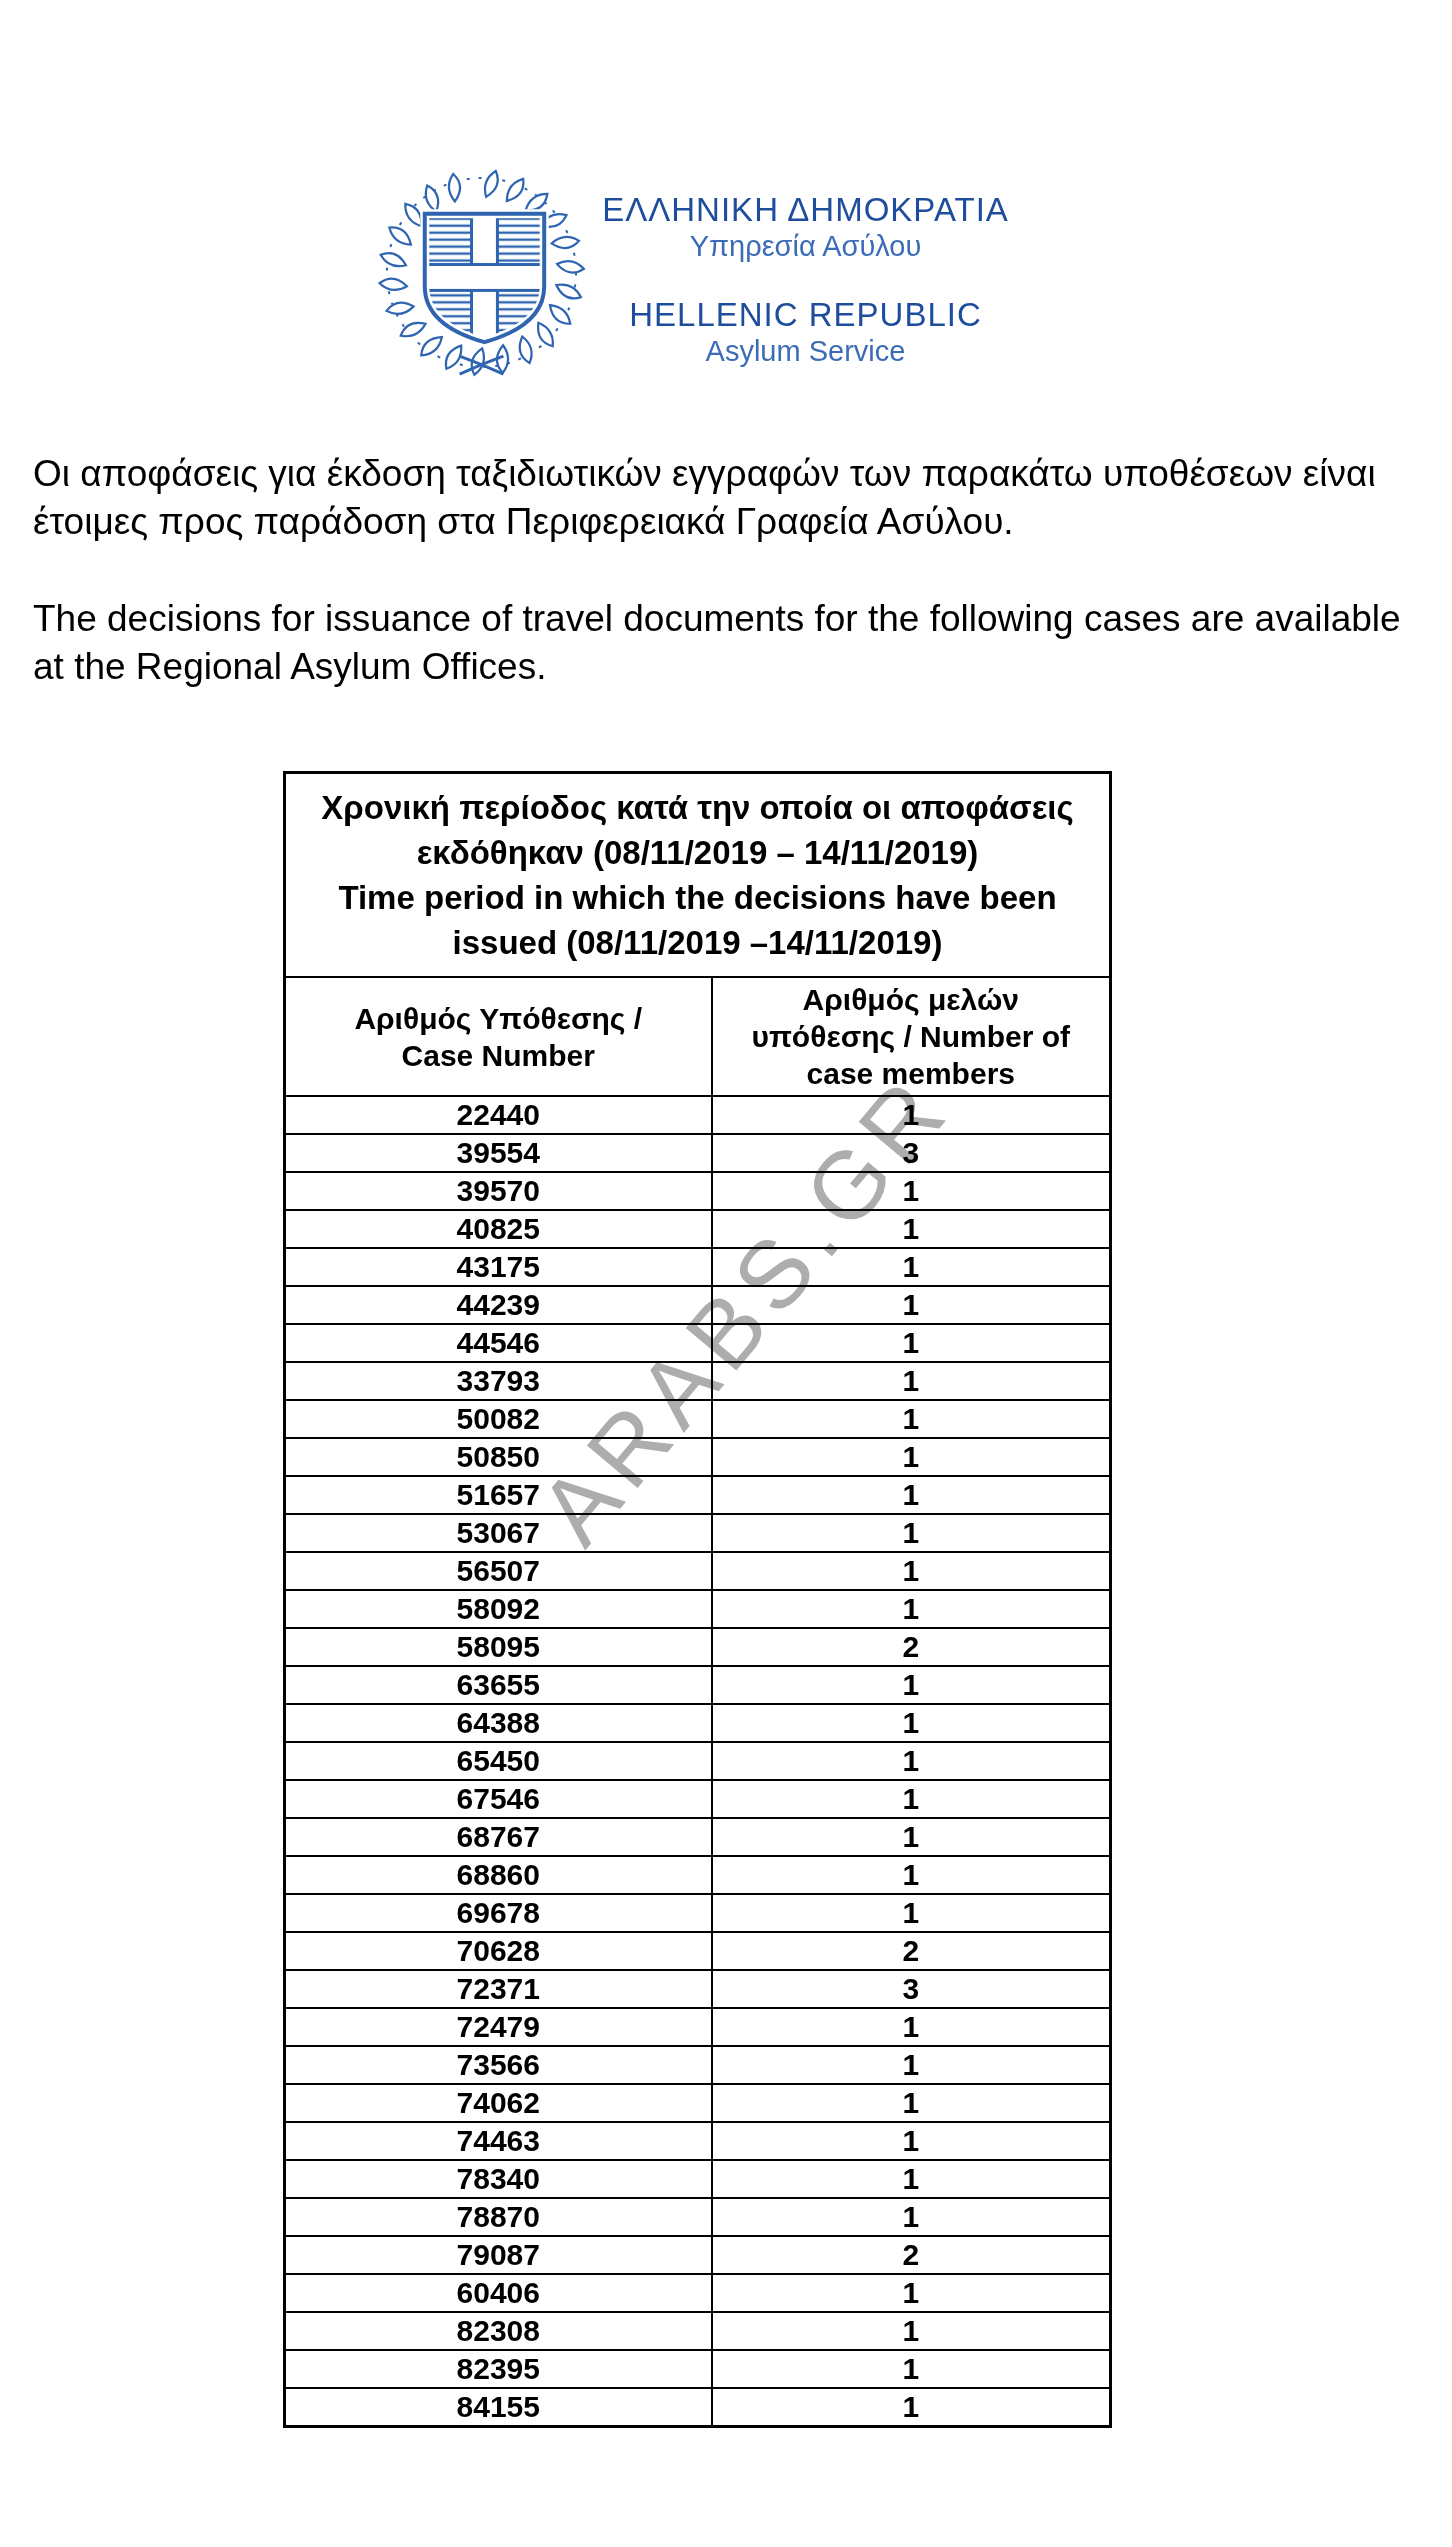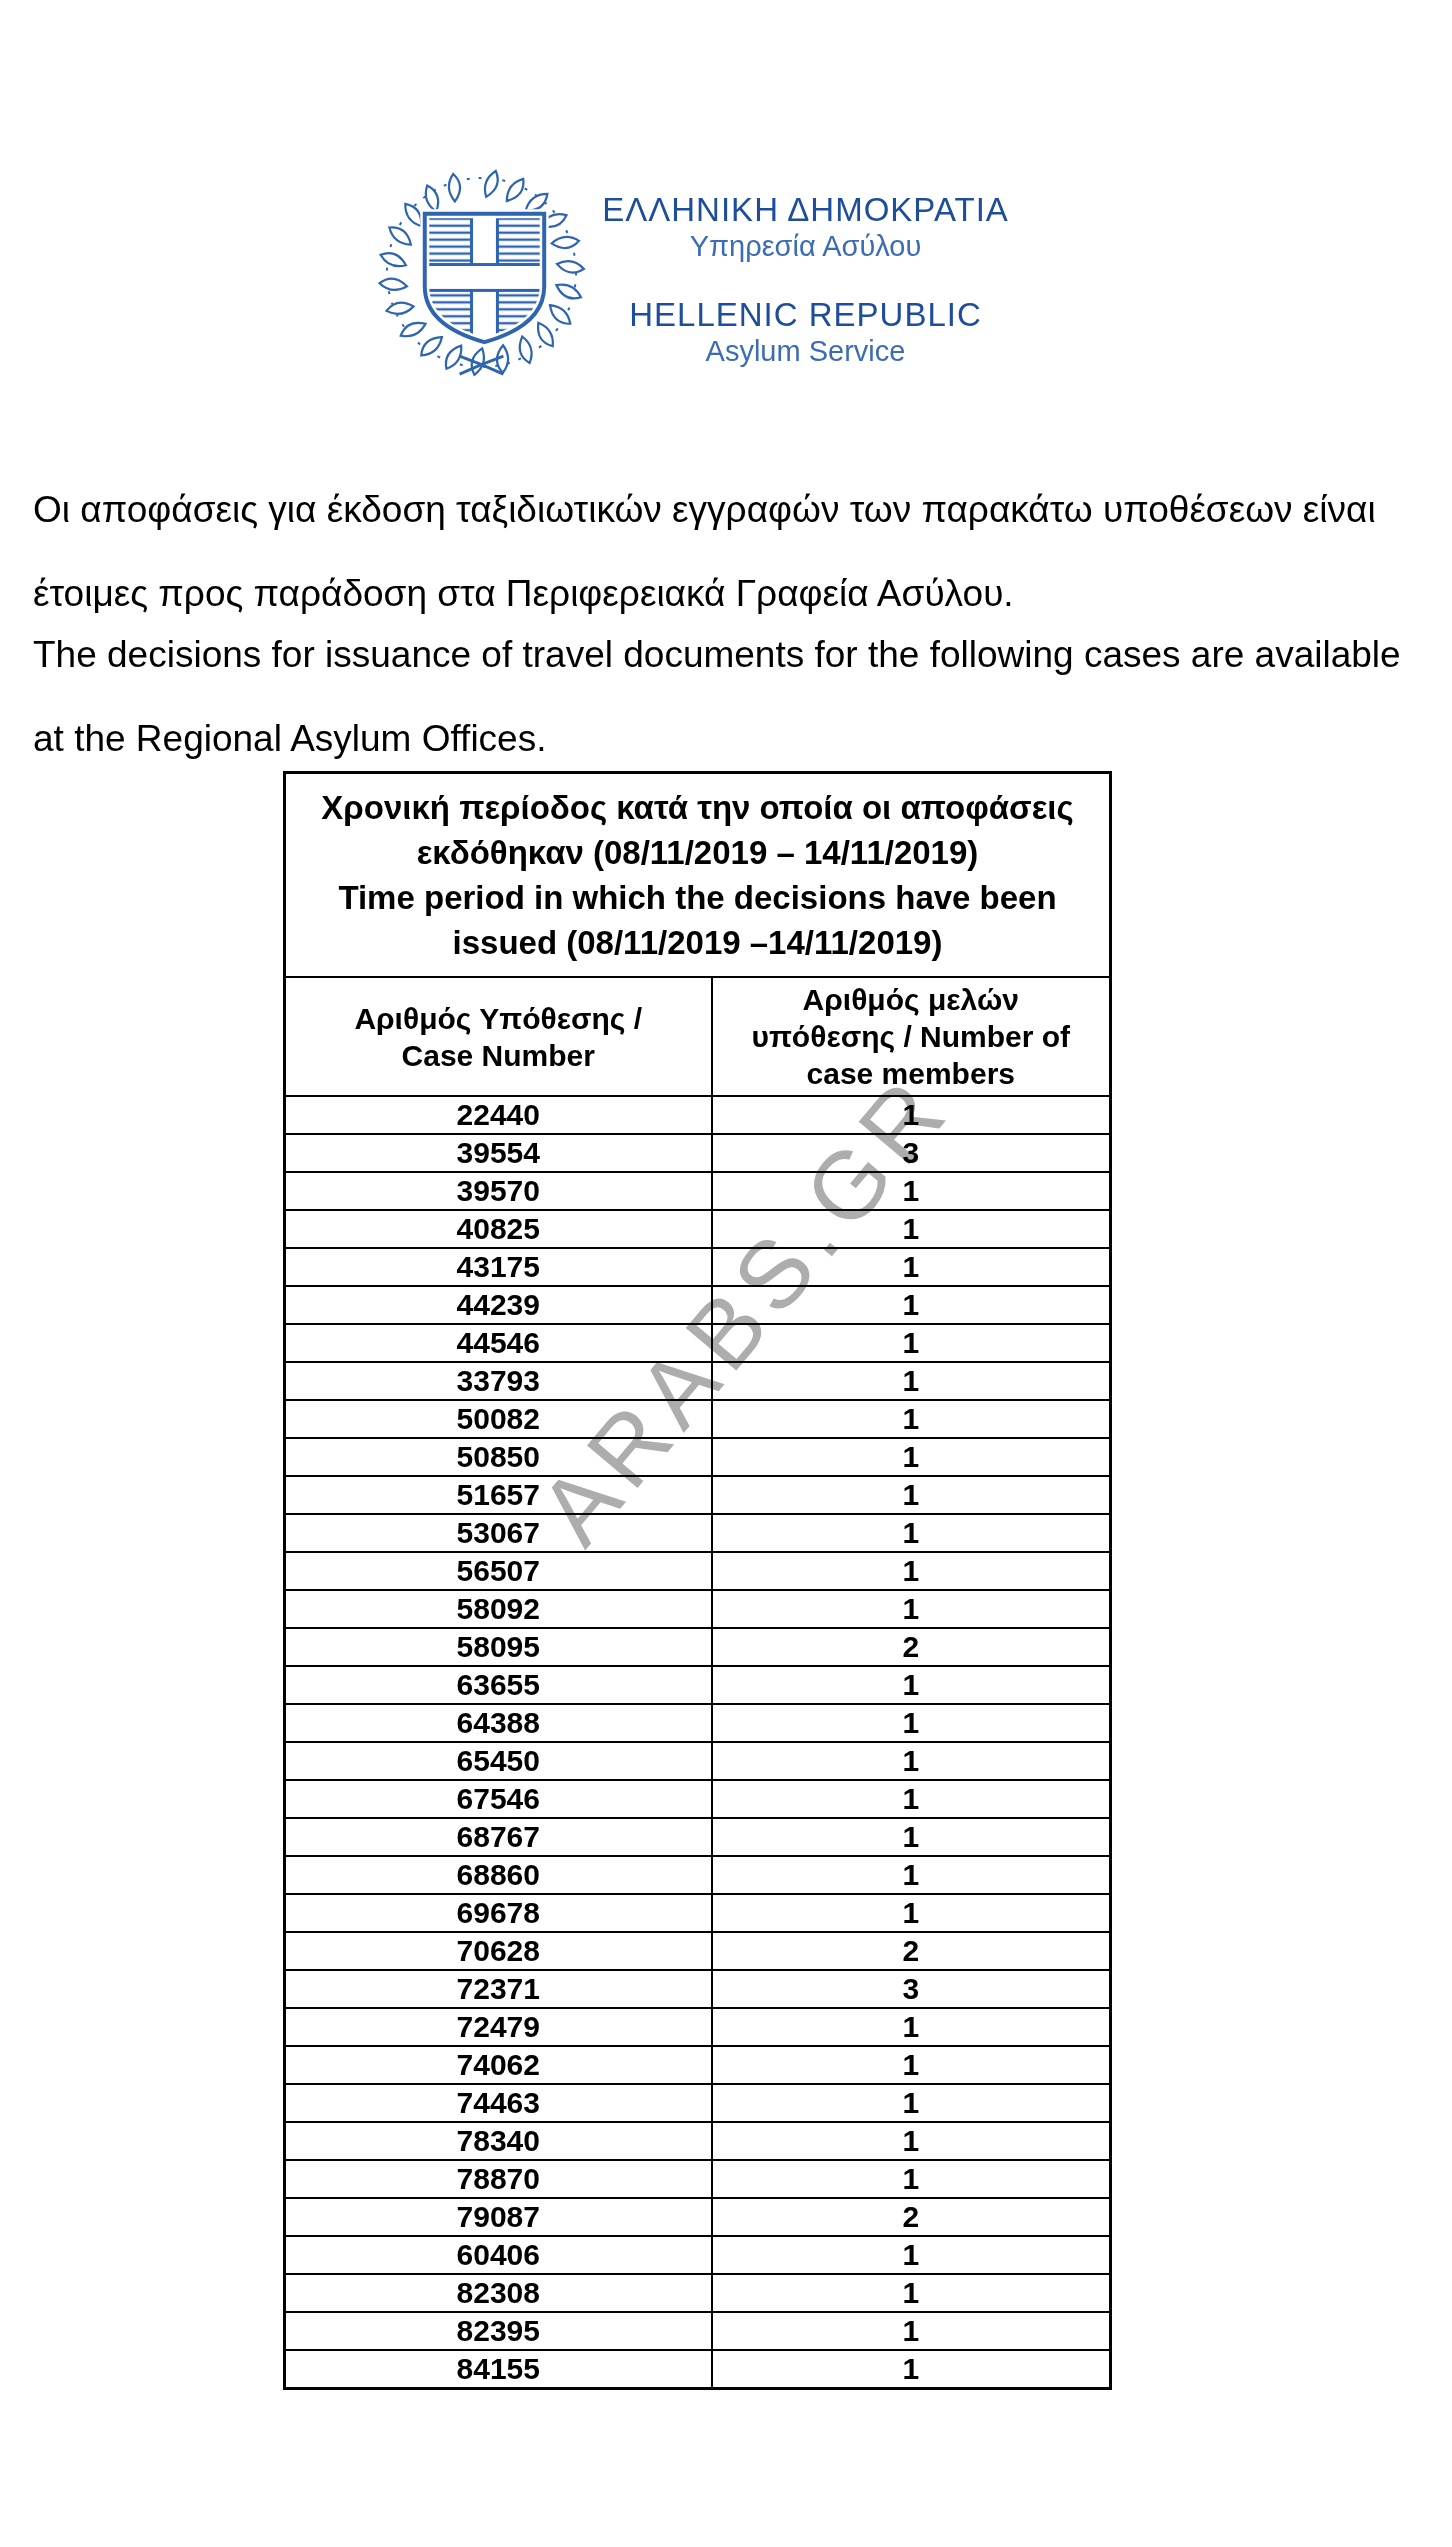--- a/index.html
+++ b/index.html
@@ -11,21 +11,21 @@
 
   
   .emblem{left:376px;top:167px;width:211px;height:211px;}
   .logo-text{left:549px;top:191px;width:513px;text-align:center;}
   .logo-title{font-weight:normal;font-size:33px;line-height:38px;letter-spacing:1px;color:#1d4d9c;}
   .logo-sub{font-size:29px;line-height:34px;color:#3b6cb5;}
   .logo-gap{height:33px;}
 
   
   .intro{left:33px;width:1393px;font-size:37px;line-height:48px;color:#000;}
-  .intro .ln{white-space:nowrap;margin-top:36px;}
+  .intro .ln{white-space:nowrap;}
   .intro-greek{top:450px;}
   .intro-english{top:595px;}
 
   
   .watermark{
     left:451px;top:1015px;width:587px;height:587px;
     display:flex;align-items:center;justify-content:center;
     transform:rotate(-50deg);
     font-size:96px;letter-spacing:10px;color:#adadad;
     z-index:1;white-space:nowrap;
@@ -242,20 +242,24 @@
       </tr>
       <tr>
         <td class="data-cell">72371</td>
         <td class="data-cell">3</td>
       </tr>
       <tr>
         <td class="data-cell">72479</td>
         <td class="data-cell">1</td>
       </tr>
       <tr>
+        <td class="data-cell">73566</td>
+        <td class="data-cell">1</td>
+      </tr>
+      <tr>
         <td class="data-cell">74062</td>
         <td class="data-cell">1</td>
       </tr>
       <tr>
         <td class="data-cell">74463</td>
         <td class="data-cell">1</td>
       </tr>
       <tr>
         <td class="data-cell">78340</td>
         <td class="data-cell">1</td>

